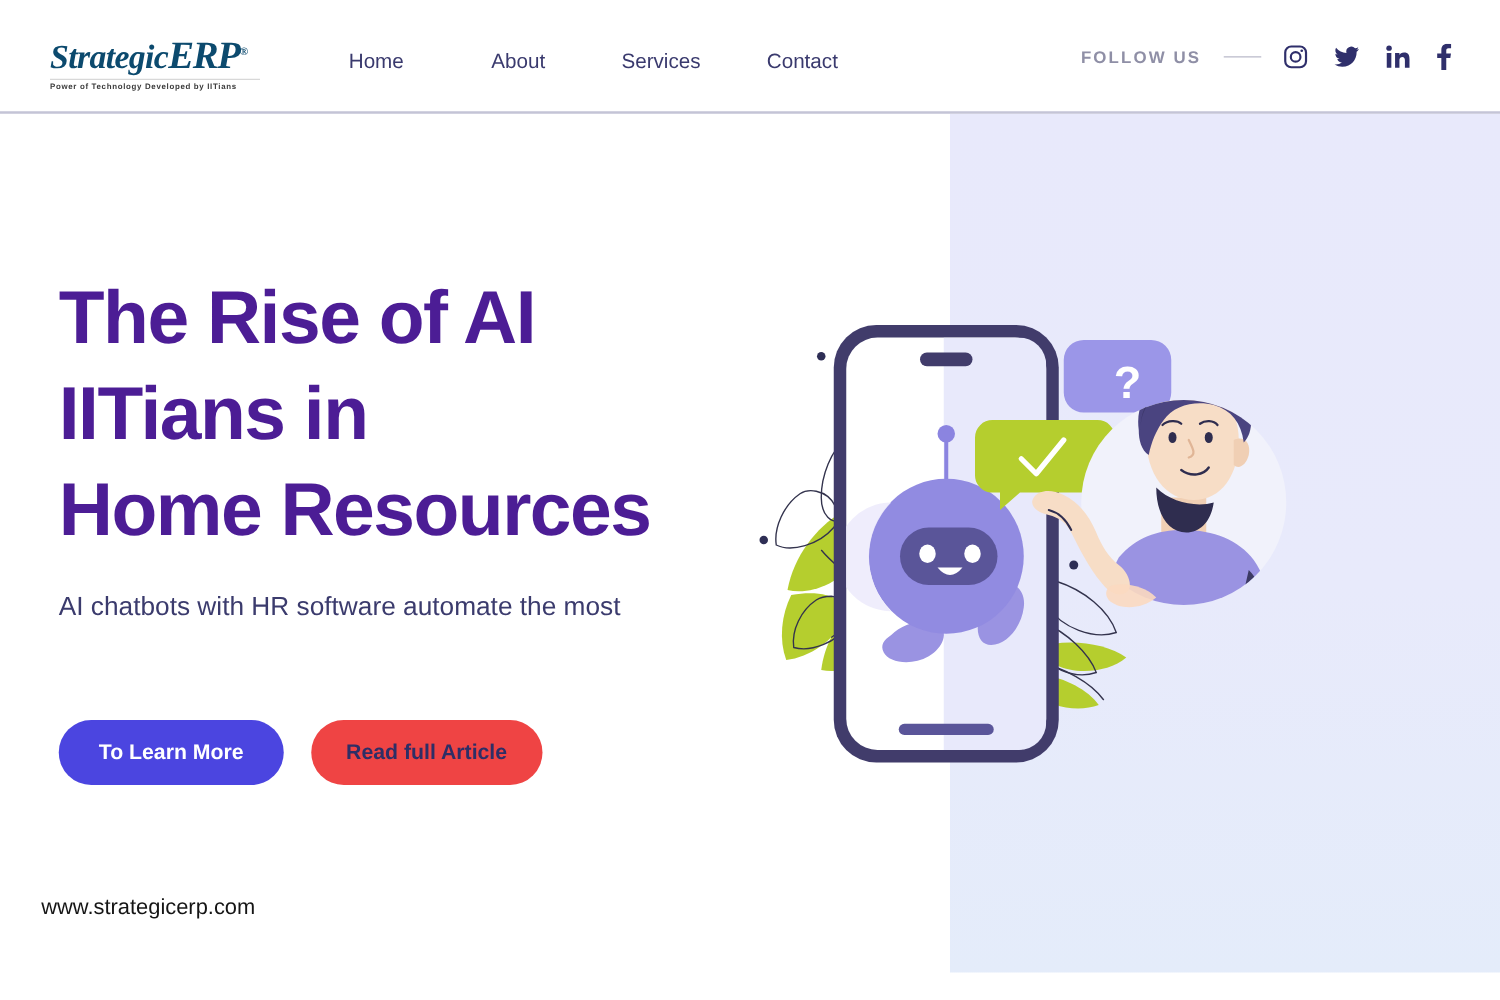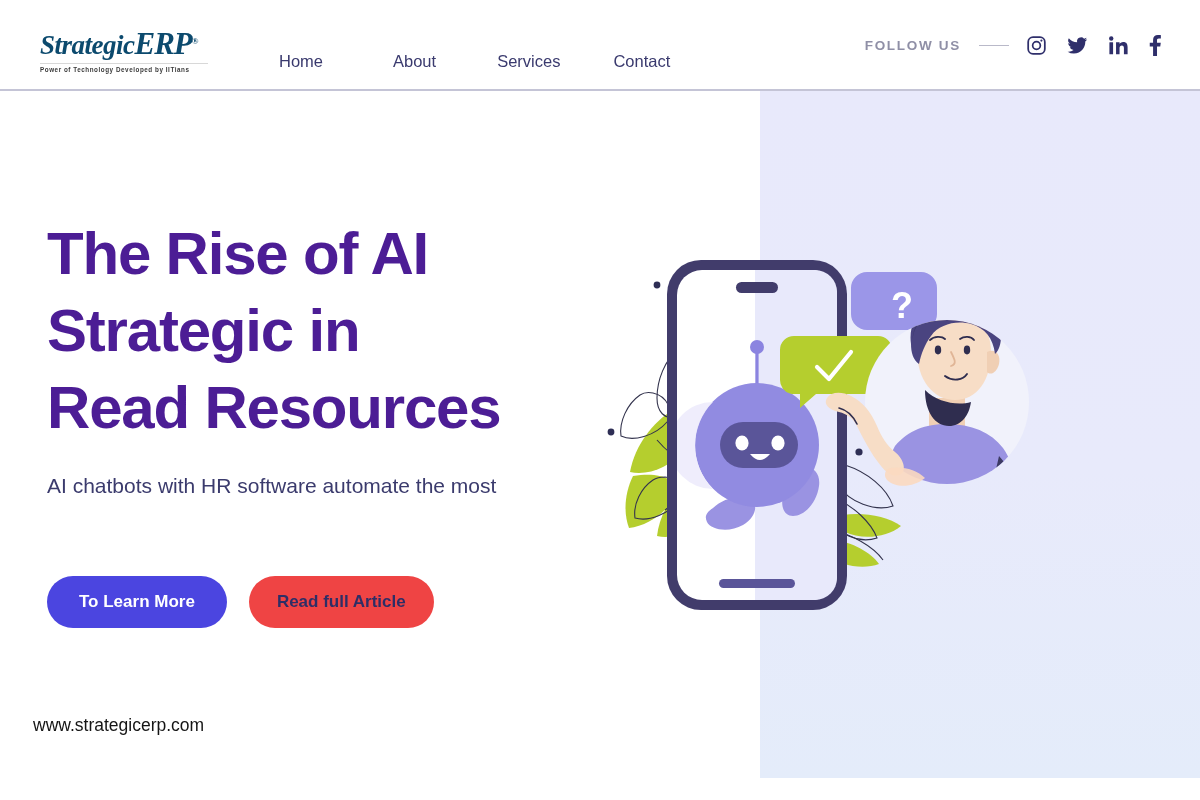--- a/index.html
+++ b/index.html
@@ -34,21 +34,21 @@
   .logo-reg {
     font-size: 9px; vertical-align: super; font-style: normal;
     font-weight: bold;
   }
   .logo-tag {
     font-size: 6.3px; font-weight: bold; color: #3a3a3a;
     letter-spacing: 0.55px; margin-top: 4px; white-space: nowrap;
     border-top: 1px solid #d8d8d8; padding-top: 2px; width: 168px;
   }
 
-  .nav { position: absolute; left: 279px; top: 16px; height: 91px;
+  .nav { position: absolute; left: 279px; top: 4px; height: 91px;
          display: flex; align-items: center; gap: 0; }
   .nav a {
     color: #3a3a6e; font-size: 16.5px; text-decoration: none;
     padding: 6px 0; display: inline-block;
   }
   .nav .gap-1 { width: 70px; } .nav .gap-2 { width: 61px; } .nav .gap-3 { width: 53px; }
 
   .social { position: absolute; right: 38px; top: 0; height: 91px;
             display: flex; align-items: center; gap: 0; }
   .follow-label {
@@ -142,22 +142,22 @@
       <a href="#" class="social-icon">
         <svg width="14" height="21" viewBox="0 0 14 24" fill="currentColor">
           <path d="M9.3 24V13.1h3.7l.6-4.3H9.3V6.1c0-1.2.3-2.1 2.1-2.1h2.3V.2C13.3.1 11.9 0 10.3 0 7 0 4.8 2 4.8 5.7v3.1H1v4.3h3.8V24h4.5z"></path>
         </svg>
       </a>
     </div>
   </div>
 
   <h1 class="hero-title">
     <span>The Rise of AI</span><br>
-    <span>Strategic in</span><br>
-    <span>Read Resources</span>
+    <span>IITians in</span><br>
+    <span>Home Resources</span>
   </h1>
 
   <p class="hero-sub">
     <span>AI chatbots with HR software automate the most</span><br>
   </p>
 
   <div class="btn-row">
     <button class="btn btn-primary">To Learn More</button>
     <button class="btn btn-secondary">Read full Article</button>
   </div>

